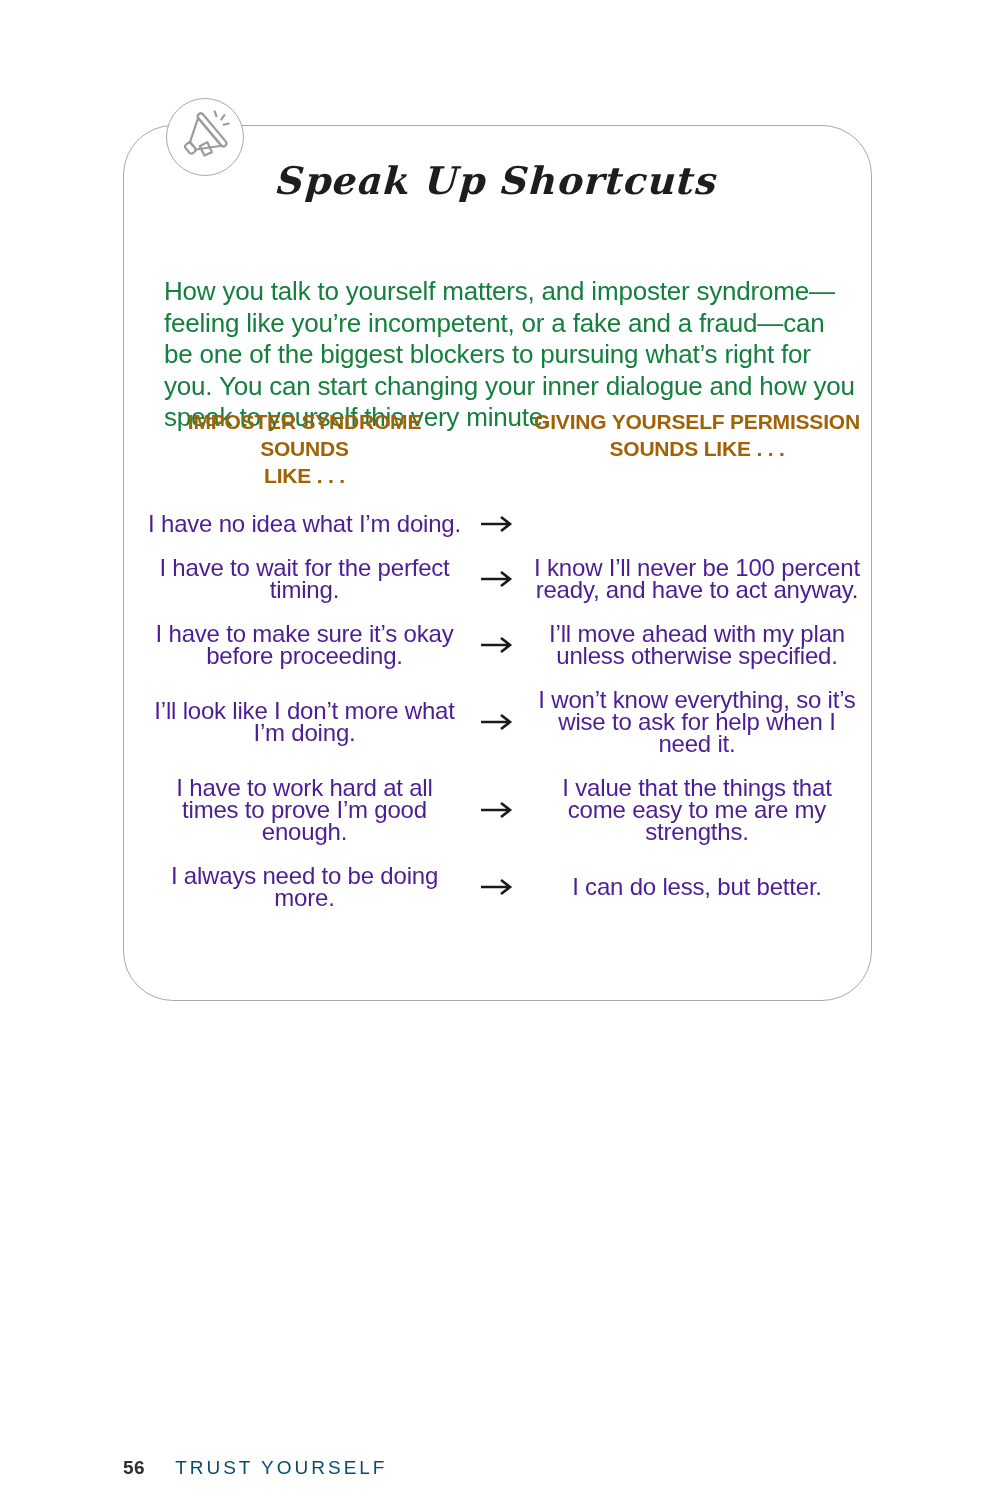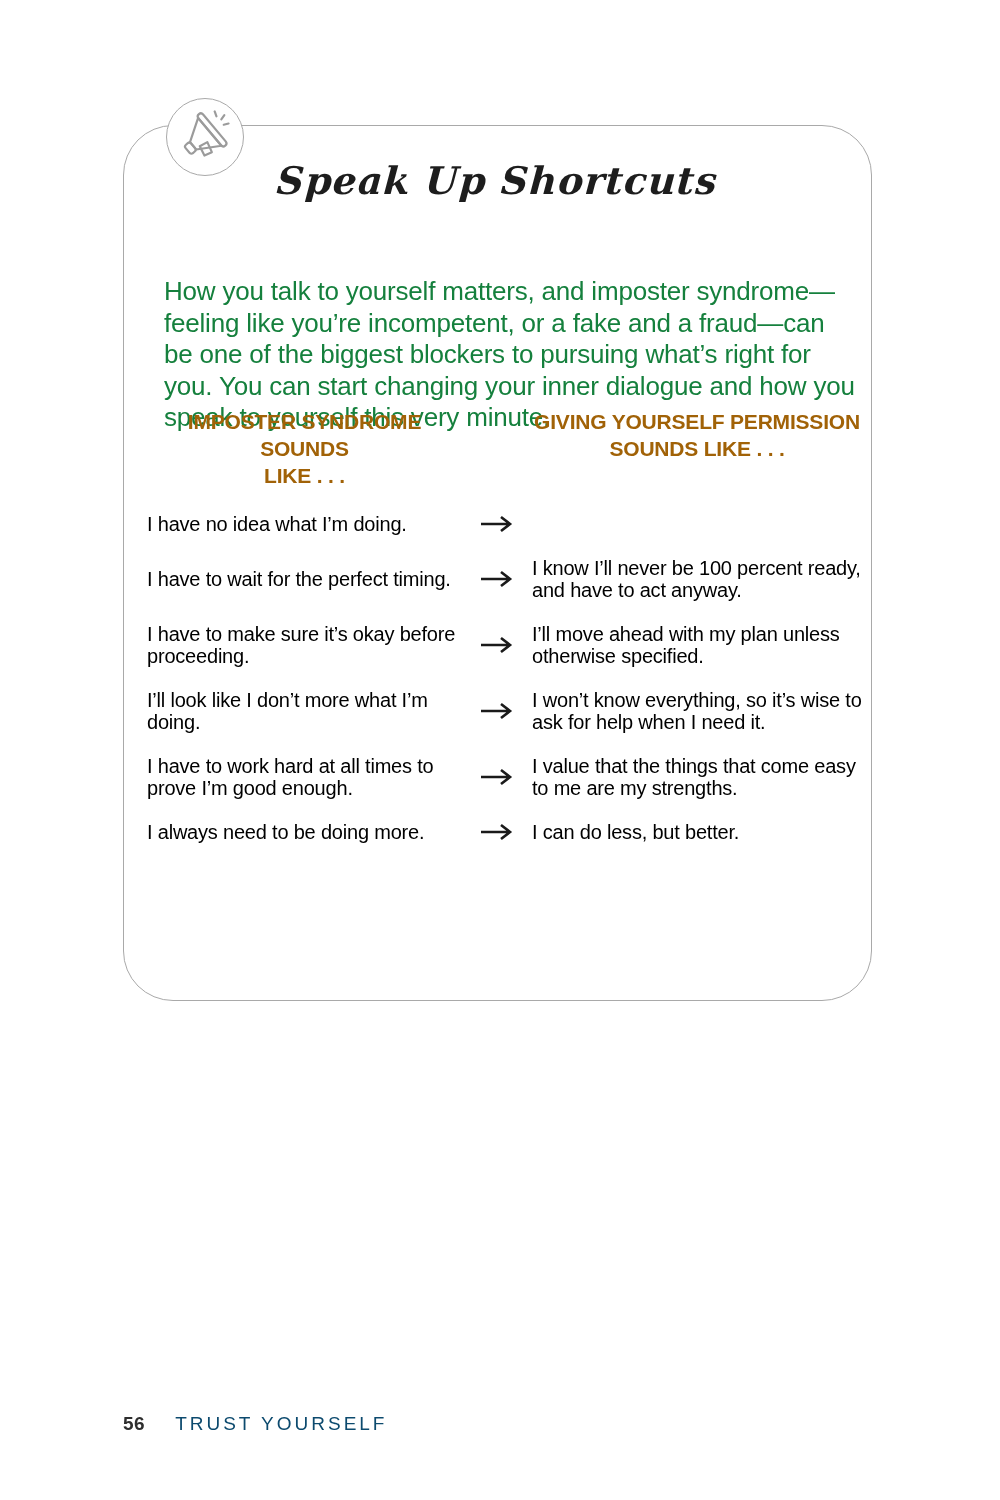--- a/index.html
+++ b/index.html
@@ -77,42 +77,44 @@
   }
   .col-header span { display: block; }
 
   .comparison-row {
     display: grid;
     grid-template-columns: 315px 70px 330px;
     align-items: center;
     margin-bottom: 22px;
   }
   .statement {
-    font-size: 20px;
+    font-size: 24px;
     line-height: 22px;
-    color: #000000;
+    color: #4c1d95;
     letter-spacing: -0.2px;
+    text-align: center;
   }
   .arrow-cell {
     display: flex;
     align-items: center;
     justify-content: center;
   }
 
   .footer {
     position: absolute;
     left: 123px; top: 1413px;
     display: flex;
     align-items: baseline;
     color: #2e2e2e;
   }
   .page-number {
     font-weight: 700;
     font-size: 19px;
     letter-spacing: 0.5px;
+    margin-top: 44px;
   }
   .book-title {
     margin-left: 30px;
     font-size: 19px;
     letter-spacing: 3px;
     color: #0c4a6e;
   }
 </style>
 </head>
 <body>

